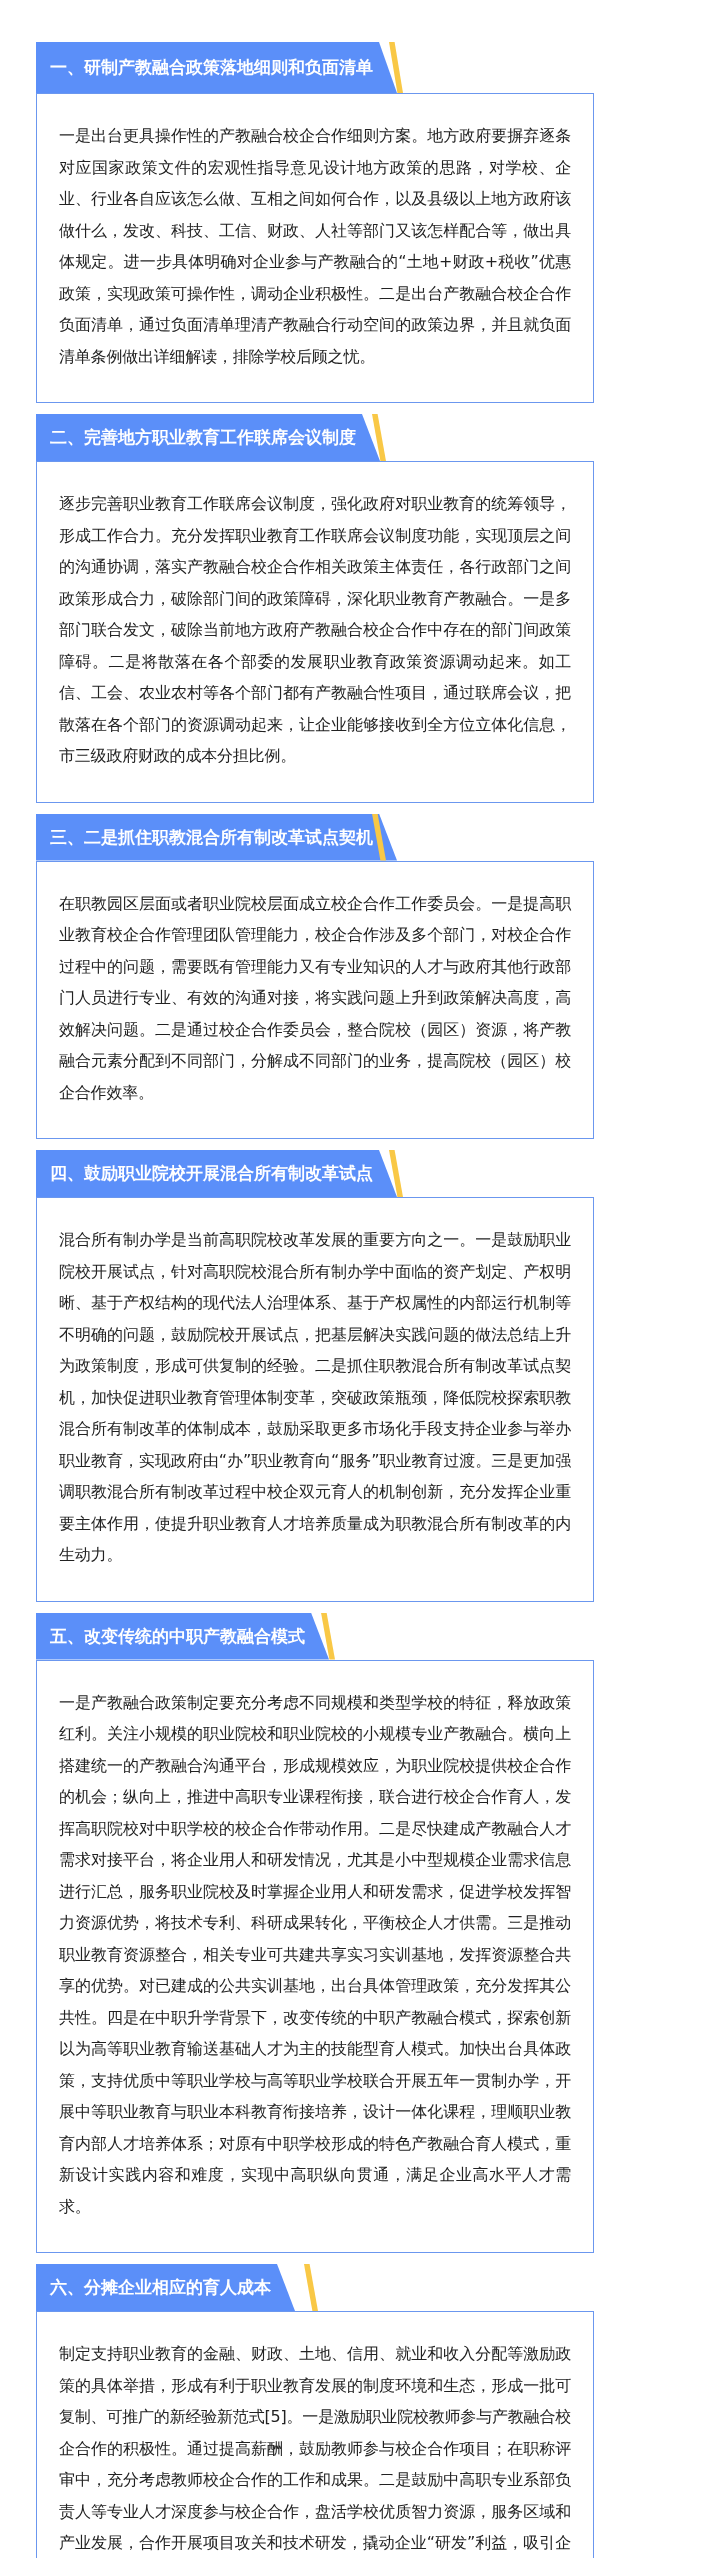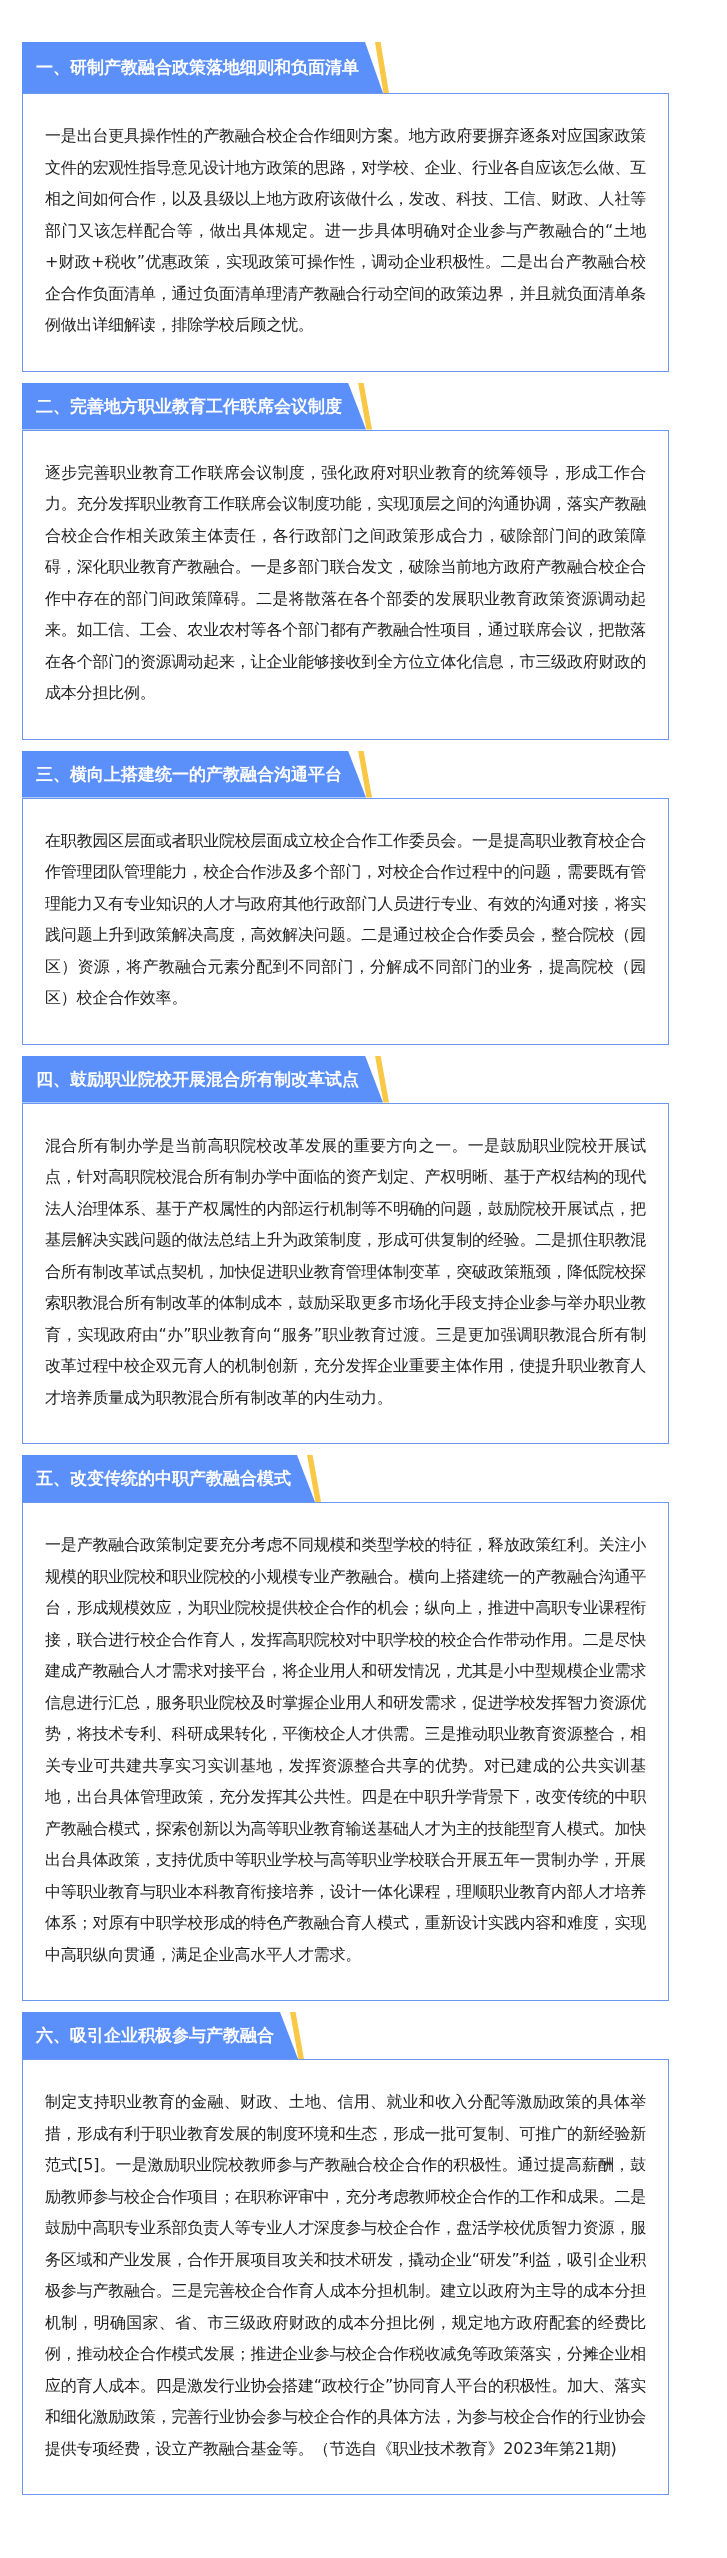--- a/index.html
+++ b/index.html
@@ -2,21 +2,21 @@
 <html><head>
   <meta charset="utf-8">
   <style>
     html, body { margin: 0; padding: 0; background: #ffffff; }
     body {
       width: 727px;
       font-family: "DejaVu Sans", "Liberation Sans", sans-serif;
       color: #222222;
     }
     .page { padding-top: 42px; padding-bottom: 22px; }
-    .section { margin: 0 0 11px 22px; width: 647px; }
+    .section { margin: 0 0 11px 36px; width: 558px; }
     .sec-head {
       position: relative;
       height: 51px;
     }
     .sec-head .tab {
       position: absolute; left: 0; top: 0; bottom: 0;
       background: #5b8ff9;
       color: #ffffff;
       font-weight: bold;
       font-size: 17px;
@@ -62,21 +62,21 @@
       <div class="tab">二、完善地方职业教育工作联席会议制度</div>
       <div class="stripe" style="left: 336px;"></div>
     </div>
     <div class="sec-body">
       <p>逐步完善职业教育工作联席会议制度，强化政府对职业教育的统筹领导，形成工作合力。充分发挥职业教育工作联席会议制度功能，实现顶层之间的沟通协调，落实产教融合校企合作相关政策主体责任，各行政部门之间政策形成合力，破除部门间的政策障碍，深化职业教育产教融合。一是多部门联合发文，破除当前地方政府产教融合校企合作中存在的部门间政策障碍。二是将散落在各个部委的发展职业教育政策资源调动起来。如工信、工会、农业农村等各个部门都有产教融合性项目，通过联席会议，把散落在各个部门的资源调动起来，让企业能够接收到全方位立体化信息，市三级政府财政的成本分担比例。</p>
     </div>
   </div>
 
   <div class="section s3">
     <div class="sec-head">
-      <div class="tab">三、横向上搭建统一的产教融合沟通平台</div>
+      <div class="tab">三、二是抓住职教混合所有制改革试点契机</div>
       <div class="stripe" style="left: 336px;"></div>
     </div>
     <div class="sec-body">
       <p>在职教园区层面或者职业院校层面成立校企合作工作委员会。一是提高职业教育校企合作管理团队管理能力，校企合作涉及多个部门，对校企合作过程中的问题，需要既有管理能力又有专业知识的人才与政府其他行政部门人员进行专业、有效的沟通对接，将实践问题上升到政策解决高度，高效解决问题。二是通过校企合作委员会，整合院校（园区）资源，将产教融合元素分配到不同部门，分解成不同部门的业务，提高院校（园区）校企合作效率。</p>
     </div>
   </div>
 
   <div class="section s4">
     <div class="sec-head">
       <div class="tab">四、鼓励职业院校开展混合所有制改革试点</div>
@@ -92,21 +92,21 @@
       <div class="tab">五、改变传统的中职产教融合模式</div>
       <div class="stripe" style="left: 285px;"></div>
     </div>
     <div class="sec-body">
       <p>一是产教融合政策制定要充分考虑不同规模和类型学校的特征，释放政策红利。关注小规模的职业院校和职业院校的小规模专业产教融合。横向上搭建统一的产教融合沟通平台，形成规模效应，为职业院校提供校企合作的机会；纵向上，推进中高职专业课程衔接，联合进行校企合作育人，发挥高职院校对中职学校的校企合作带动作用。二是尽快建成产教融合人才需求对接平台，将企业用人和研发情况，尤其是小中型规模企业需求信息进行汇总，服务职业院校及时掌握企业用人和研发需求，促进学校发挥智力资源优势，将技术专利、科研成果转化，平衡校企人才供需。三是推动职业教育资源整合，相关专业可共建共享实习实训基地，发挥资源整合共享的优势。对已建成的公共实训基地，出台具体管理政策，充分发挥其公共性。四是在中职升学背景下，改变传统的中职产教融合模式，探索创新以为高等职业教育输送基础人才为主的技能型育人模式。加快出台具体政策，支持优质中等职业学校与高等职业学校联合开展五年一贯制办学，开展中等职业教育与职业本科教育衔接培养，设计一体化课程，理顺职业教育内部人才培养体系；对原有中职学校形成的特色产教融合育人模式，重新设计实践内容和难度，实现中高职纵向贯通，满足企业高水平人才需求。</p>
     </div>
   </div>
 
   <div class="section s6">
     <div class="sec-head">
-      <div class="tab">六、吸引企业积极参与产教融合</div>
+      <div class="tab">六、分摊企业相应的育人成本</div>
       <div class="stripe" style="left: 268px;"></div>
     </div>
     <div class="sec-body">
       <p>制定支持职业教育的金融、财政、土地、信用、就业和收入分配等激励政策的具体举措，形成有利于职业教育发展的制度环境和生态，形成一批可复制、可推广的新经验新范式[5]。一是激励职业院校教师参与产教融合校企合作的积极性。通过提高薪酬，鼓励教师参与校企合作项目；在职称评审中，充分考虑教师校企合作的工作和成果。二是鼓励中高职专业系部负责人等专业人才深度参与校企合作，盘活学校优质智力资源，服务区域和产业发展，合作开展项目攻关和技术研发，撬动企业“研发”利益，吸引企业积极参与产教融合。三是完善校企合作育人成本分担机制。建立以政府为主导的成本分担机制，明确国家、省、市三级政府财政的成本分担比例，规定地方政府配套的经费比例，推动校企合作模式发展；推进企业参与校企合作税收减免等政策落实，分摊企业相应的育人成本。四是激发行业协会搭建“政校行企”协同育人平台的积极性。加大、落实和细化激励政策，完善行业协会参与校企合作的具体方法，为参与校企合作的行业协会提供专项经费，设立产教融合基金等。（节选自《职业技术教育》2023年第21期)</p>
     </div>
   </div>
 
 </div>
 
 </body></html>

